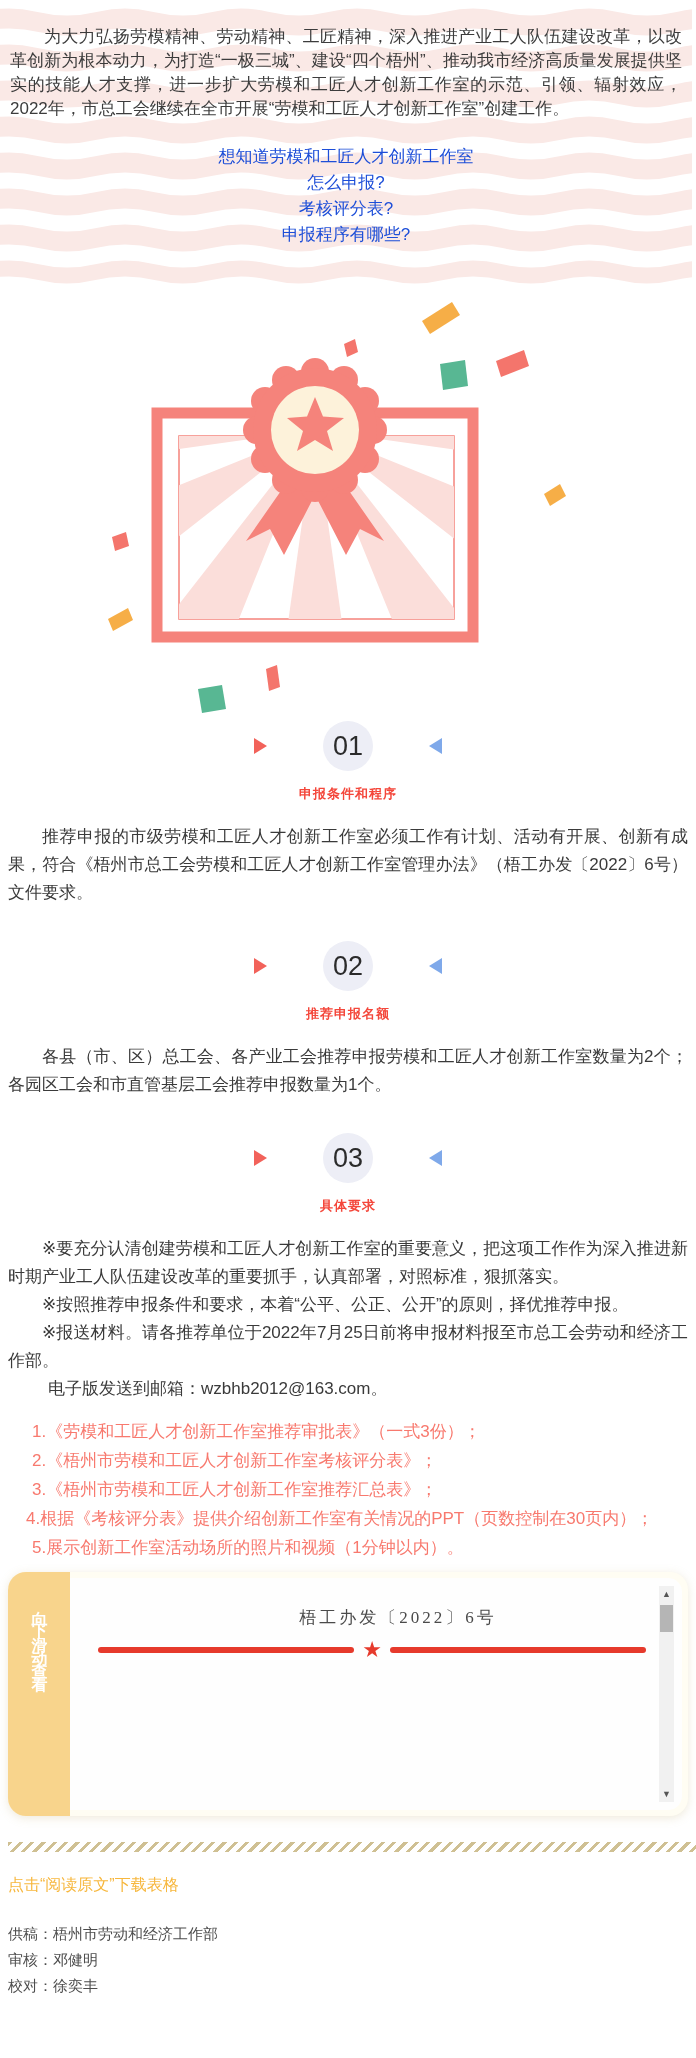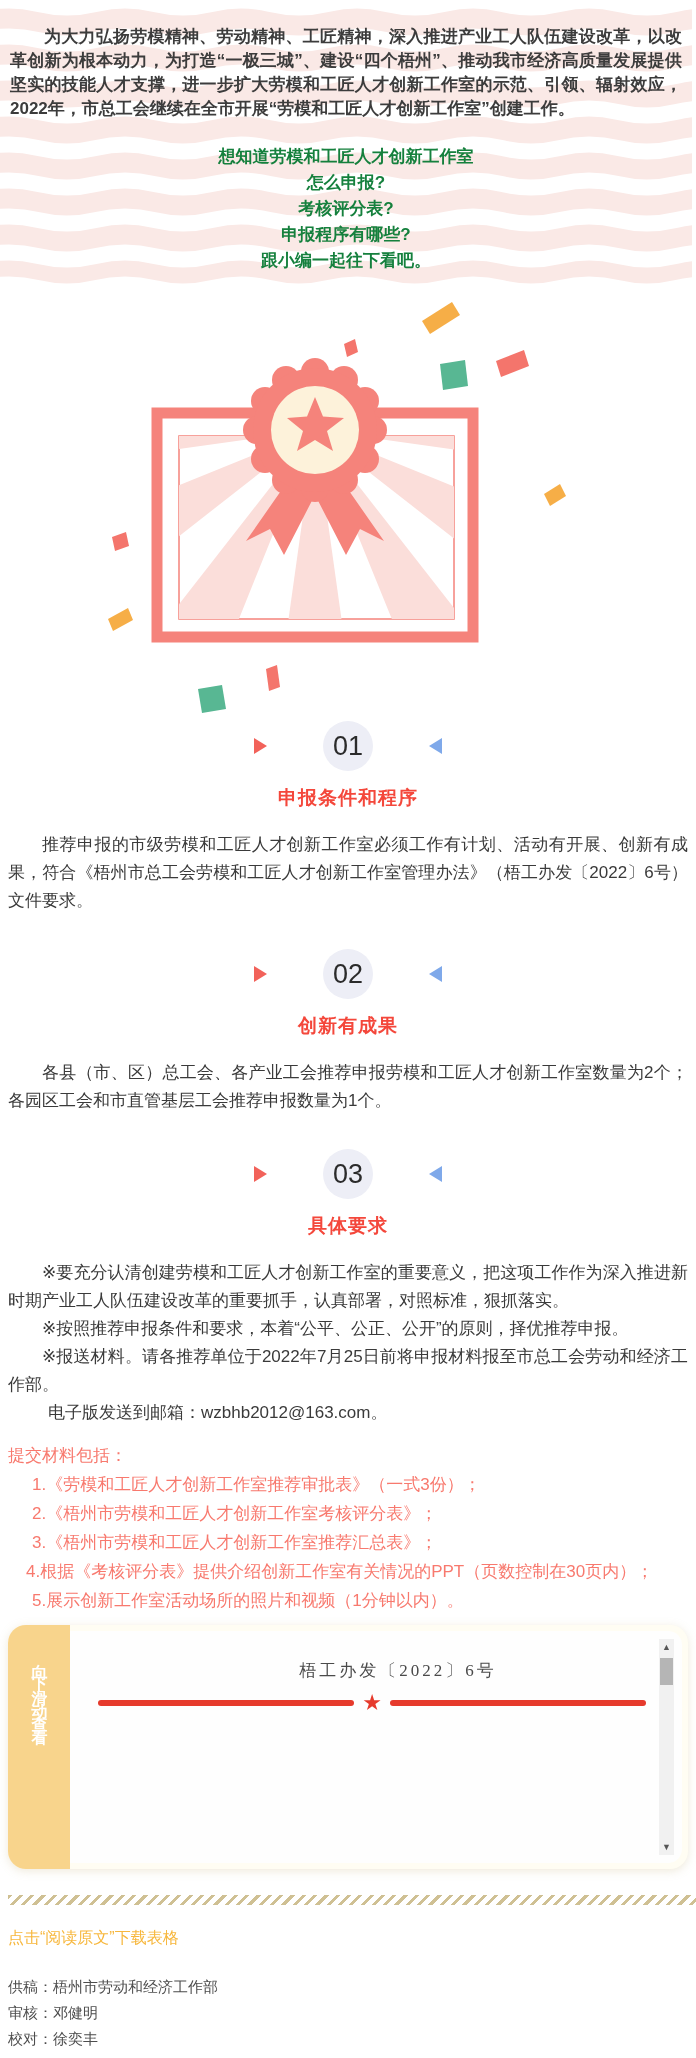--- a/index.html
+++ b/index.html
@@ -1,35 +1,35 @@
 <!DOCTYPE html>
 <html><head>
 <meta charset="utf-8">
 <style>
   html,body{margin:0;padding:0;}
   body{width:696px;height:2058px;background:#ffffff;overflow:hidden;
        font-family:"Liberation Sans","DejaVu Sans",sans-serif;position:relative;}
   
-  .wave-header{position:relative;width:692px;height:289px;overflow:hidden;font-weight:bold;}
+  .wave-header{position:relative;width:692px;height:289px;overflow:hidden;}
   .wave-header svg{position:absolute;left:0;top:0;}
   .wave-content{position:relative;z-index:1;}
   .intro-para{margin:0;padding:25px 10px 0 10px;font-size:17px;line-height:24px;
               color:#3c3c3c;text-indent:2em;text-align:justify;}
   .teaser{margin-top:23px;text-align:center;}
-  .teaser p{margin:0;font-size:17px;line-height:26px;color:#15803d;}
+  .teaser p{margin:0;font-size:17px;line-height:26px;color:#1d4ed8;}
   
   .illus{position:relative;width:696px;height:424px;}
   
   .marker{display:flex;align-items:center;justify-content:center;gap:56px;margin-top:8px;}
   .sec2 .marker,.sec3 .marker{margin-top:34px;}
   .tri-r{width:0;height:0;border-left:13px solid #f2625a;border-top:8px solid transparent;border-bottom:8px solid transparent;}
   .tri-l{width:0;height:0;border-right:13px solid #7fa9ea;border-top:8px solid transparent;border-bottom:8px solid transparent;}
   .num-circle{width:50px;height:50px;border-radius:50%;background:#edeef6;display:flex;
               align-items:center;justify-content:center;font-size:27px;color:#2b2b2b;}
-  .sec-title{margin-top:14px;text-align:center;font-size:19px;font-weight:bold;
+  .sec-title{margin-top:14px;text-align:center;font-size:13px;font-weight:bold;
              color:#f4473b;letter-spacing:1px;}
   .sec-body{margin-top:20px;}
   .sec-body p{margin:0 8px;font-size:17px;line-height:28px;color:#3a3a3a;
               text-indent:2em;text-align:justify;}
   .sec-body p.no-indent{text-indent:0;margin-left:48px;}
   
   .materials{margin-top:14px;}
   .materials p{margin:0 8px;font-size:17px;line-height:29px;color:#f8796e;}
   .materials p.item{padding-left:24px;}
   .materials p.item4{padding-left:18px;}
@@ -82,21 +82,20 @@
       <use href="#w" y="256"></use>
       <use href="#w" y="288"></use>
   </svg>
   <div class="wave-content">
     <p class="intro-para">为大力弘扬劳模精神、劳动精神、工匠精神，深入推进产业工人队伍建设改革，以改革创新为根本动力，为打造“一极三城”、建设“四个梧州”、推动我市经济高质量发展提供坚实的技能人才支撑，进一步扩大劳模和工匠人才创新工作室的示范、引领、辐射效应，2022年，市总工会继续在全市开展“劳模和工匠人才创新工作室”创建工作。</p>
     <div class="teaser">
       <p>想知道劳模和工匠人才创新工作室</p>
       <p>怎么申报?</p>
       <p>考核评分表?</p>
       <p>申报程序有哪些?</p>
-      <p>跟小编一起往下看吧。</p>
     </div>
   </div>
 </div>
 
 <div class="illus">
   <svg width="696" height="424" viewBox="0 0 696 424">
     <defs>
         <clipPath id="sunClip">
           <rect x="179" y="147" width="275" height="183"></rect>
         </clipPath>
@@ -170,21 +169,21 @@
     <p>推荐申报的市级劳模和工匠人才创新工作室必须工作有计划、活动有开展、创新有成果，符合《梧州市总工会劳模和工匠人才创新工作室管理办法》（梧工办发〔2022〕6号）文件要求。</p>
   </div>
 </div>
 
 <div class="sec2">
   <div class="marker">
     <div class="tri-r"></div>
     <div class="num-circle">02</div>
     <div class="tri-l"></div>
   </div>
-  <div class="sec-title">创新有成果</div>
+  <div class="sec-title">推荐申报名额</div>
   <div class="sec-body">
     <p>各县（市、区）总工会、各产业工会推荐申报劳模和工匠人才创新工作室数量为2个；各园区工会和市直管基层工会推荐申报数量为1个。</p>
   </div>
 </div>
 
 <div class="sec3">
   <div class="marker">
     <div class="tri-r"></div>
     <div class="num-circle">03</div>
     <div class="tri-l"></div>
@@ -192,21 +191,20 @@
   <div class="sec-title">具体要求</div>
   <div class="sec-body">
     <p>※要充分认清创建劳模和工匠人才创新工作室的重要意义，把这项工作作为深入推进新时期产业工人队伍建设改革的重要抓手，认真部署，对照标准，狠抓落实。</p>
     <p>※按照推荐申报条件和要求，本着“公平、公正、公开”的原则，择优推荐申报。</p>
     <p>※报送材料。请各推荐单位于2022年7月25日前将申报材料报至市总工会劳动和经济工作部。</p>
     <p class="no-indent">电子版发送到邮箱：wzbhb2012@163.com。</p>
   </div>
 </div>
 
 <div class="materials">
-  <p>提交材料包括：</p>
   <p class="item">1.《劳模和工匠人才创新工作室推荐审批表》（一式3份）；</p>
   <p class="item">2.《梧州市劳模和工匠人才创新工作室考核评分表》；</p>
   <p class="item">3.《梧州市劳模和工匠人才创新工作室推荐汇总表》；</p>
   <p class="item item4">4.根据《考核评分表》提供介绍创新工作室有关情况的PPT（页数控制在30页内）；</p>
   <p class="item">5.展示创新工作室活动场所的照片和视频（1分钟以内）。</p>
 </div>
 
 <div class="doc-box">
   <div class="doc-tab">
     <div class="tab-text">向下滑动查看</div>

